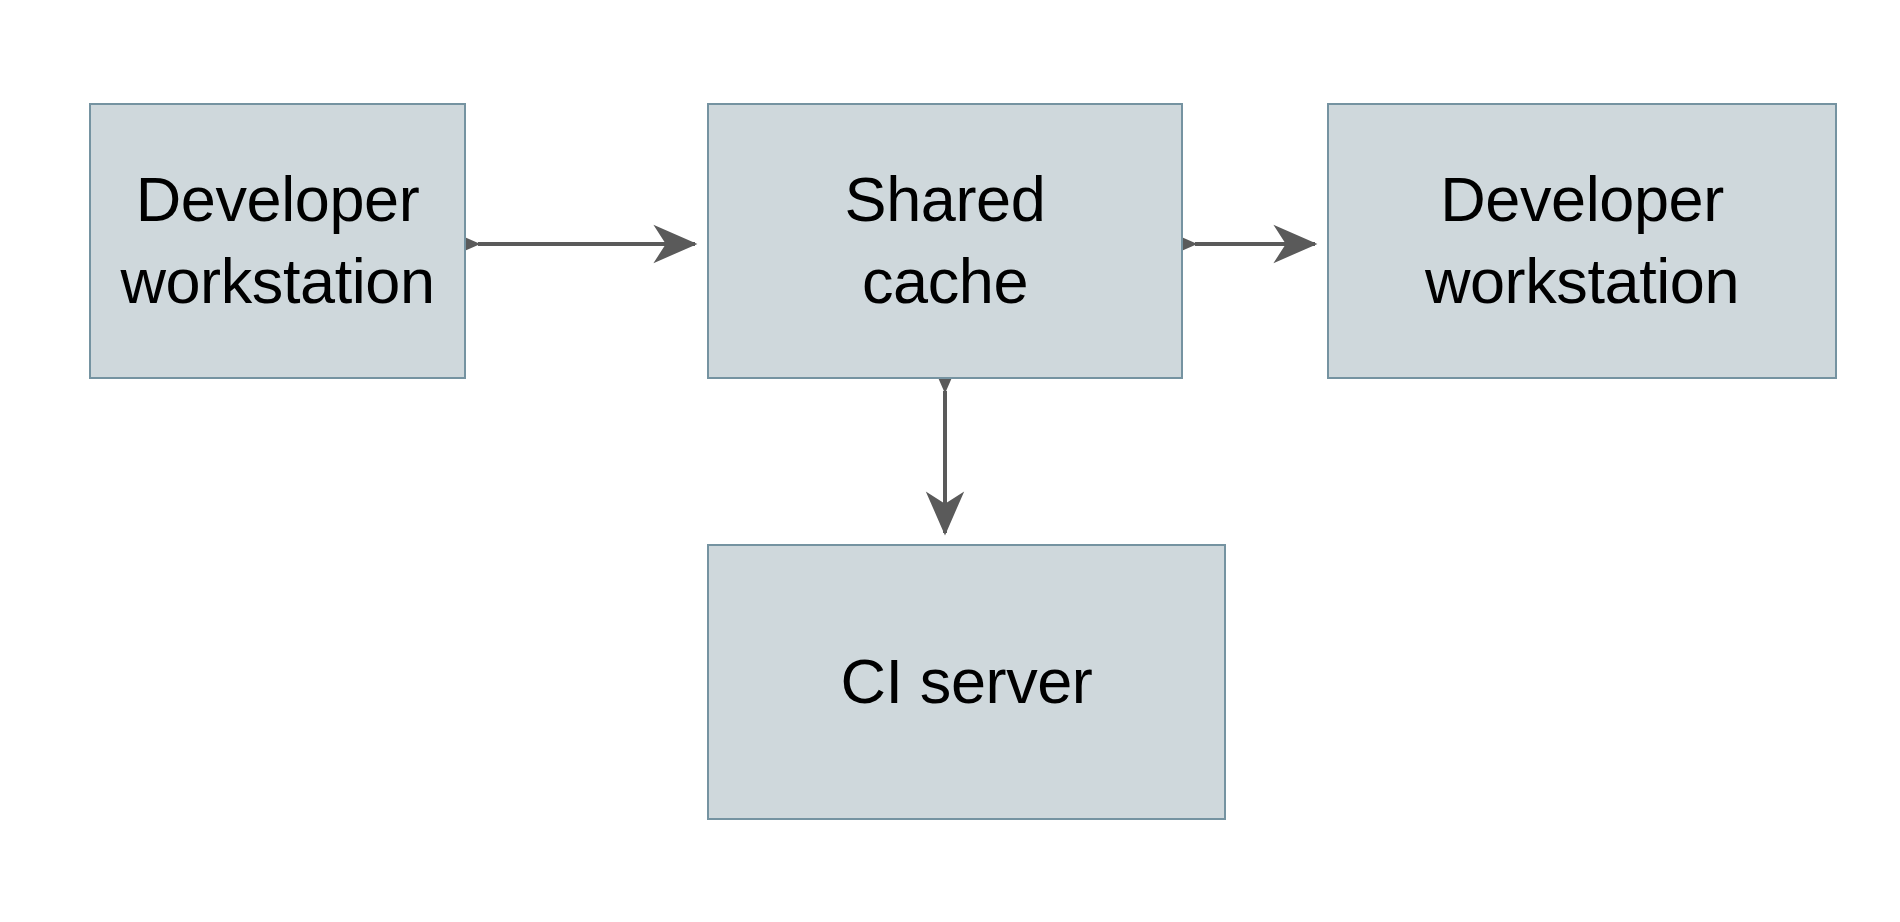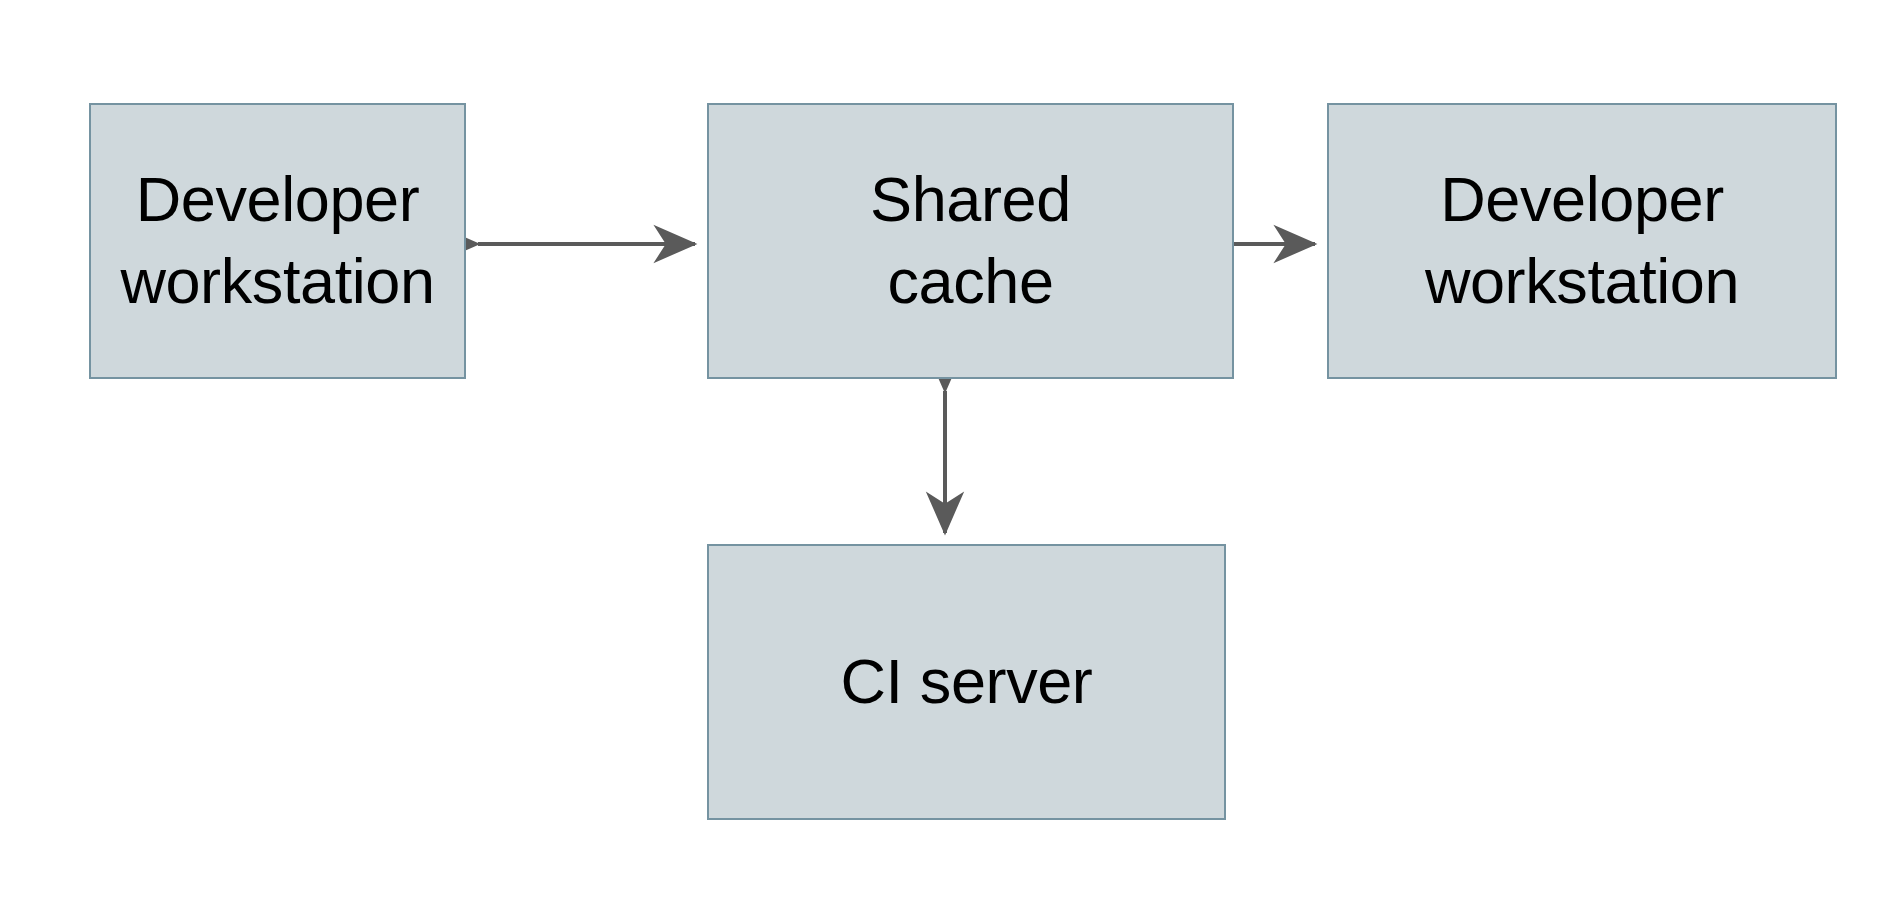--- a/index.html
+++ b/index.html
@@ -73,21 +73,21 @@
     <g>
       <line x1="945" y1="391" x2="945" y2="533" stroke="#5a5a5a" stroke-width="4" marker-start="url(#arrow-start)" marker-end="url(#arrow-end)"></line>
     </g>
   </svg>
 
   <div class="node" style="left:89px; top:103px; width:377px; height:276px;">
     <span class="node-label">Developer
 workstation</span>
   </div>
 
-  <div class="node" style="left:707px; top:103px; width:527px; height:276px;">
+  <div class="node" style="left:707px; top:103px; width:476px; height:276px;">
     <span class="node-label">Shared
 cache</span>
   </div>
 
   <div class="node" style="left:1327px; top:103px; width:510px; height:276px;">
     <span class="node-label">Developer
 workstation</span>
   </div>
 
   <div class="node" style="left:707px; top:544px; width:519px; height:276px;">

